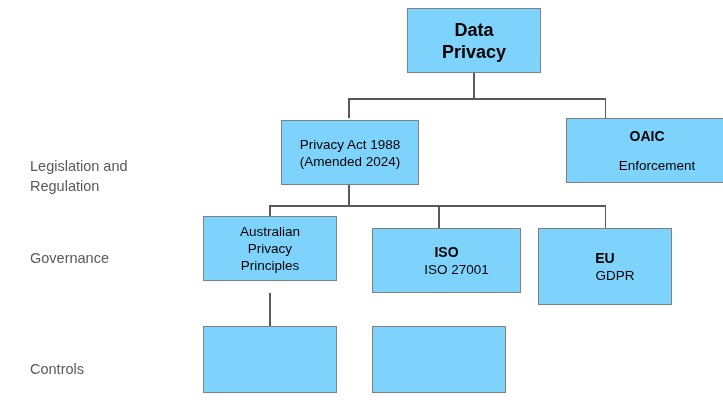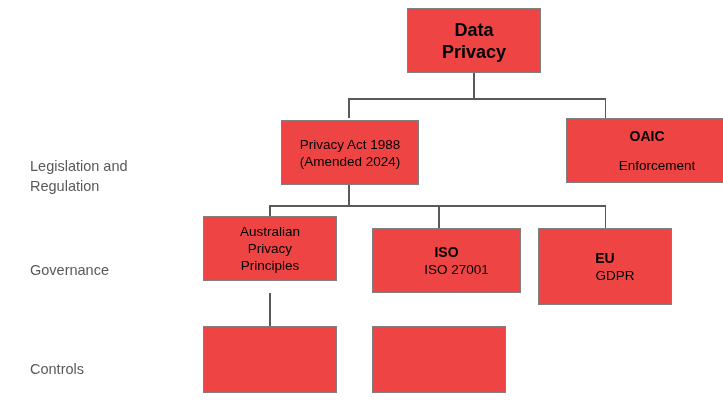--- a/index.html
+++ b/index.html
@@ -19,21 +19,21 @@
     position: absolute;
     color: #595959;
     font-size: 14.5px;
     line-height: 20px;
     white-space: pre-line;
     text-align: left;
   }
   .node {
     position: absolute;
     box-sizing: border-box;
-    background: #ef4444;
+    background: #7dd3fc;
     border: 1.5px solid #808080;
     display: flex;
     flex-direction: column;
     align-items: center;
     justify-content: center;
     text-align: center;
     color: #000000;
     font-size: 13.5px;
     line-height: 17px;
   }
@@ -65,21 +65,21 @@
   .edge.h { height: 1.5px; }
 </style>
 </head>
 <body>
 
 <div id="canvas">
 
   <div class="row-label" style="left:30px; top:136px; width:160px;margin-top:20px;">Legislation and
 Regulation</div>
 
-  <div class="row-label" style="left:30px; top:260px; width:160px;">Governance</div>
+  <div class="row-label" style="left:30px; top:248px; width:160px;">Governance</div>
 
   <div class="row-label" style="left:30px; top:359px; width:160px;">Controls</div>
 
   <div class="edge v" style="left:473px; top:73px; height:26px;"></div>
   <div class="edge h" style="left:348px; top:98px; width:258px;"></div>
   <div class="edge v" style="left:348px; top:98px; height:20px;"></div>
   <div class="edge v" style="left:604.5px; top:98px; height:20px;"></div>
 
   <div class="edge v" style="left:348px; top:183px; height:23px;"></div>
   <div class="edge h" style="left:269px; top:205px; width:337px;"></div>

